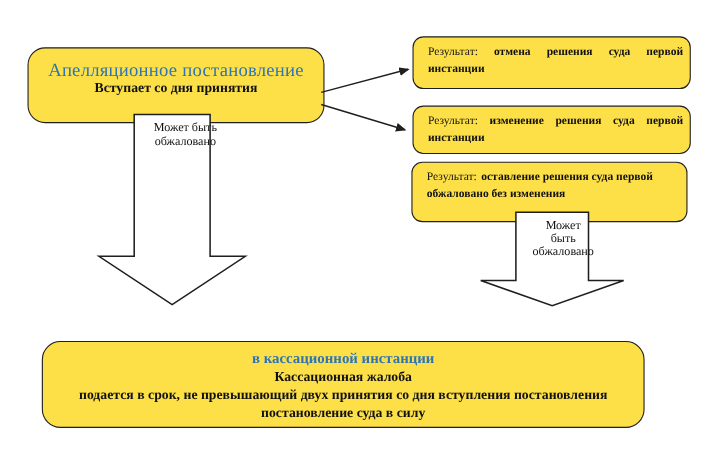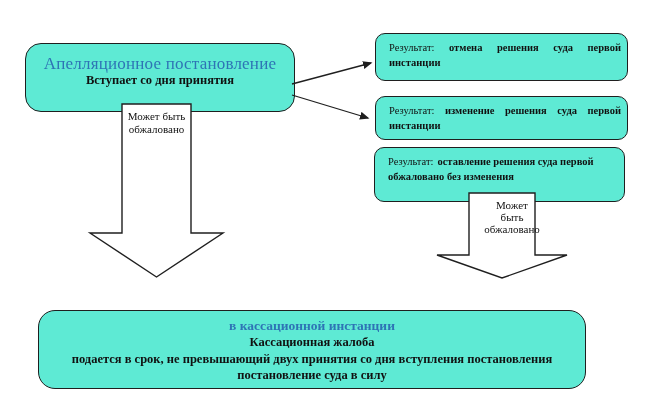--- a/index.html
+++ b/index.html
@@ -11,21 +11,21 @@
     position: relative;
     width: 660px;
     height: 420px;
     background: #ffffff;
     font-family: "Liberation Serif", "DejaVu Serif", serif;
     color: #111111;
     overflow: hidden;
   }
   .box {
     position: absolute;
-    background: #5eead4;
+    background: #fde047;
     border: 1.4px solid #1f1f1f;
     box-sizing: border-box;
     z-index: 1;
   }
   
   #main-box {
     left: 25px; top: 43px;
     width: 270px; height: 69px;
     border-radius: 16px;
     text-align: center;
@@ -95,21 +95,21 @@
   }
   
   .arrow-label {
     position: absolute;
     z-index: 6;
     text-align: center;
     font-size: 11px;
     color: #111111;
   }
   #left-arrow-label {
-    left: 122px; top: 110px;
+    left: 134px; top: 110px;
     width: 69px;
     line-height: 12.5px;
   }
   #right-arrow-label {
     left: 469px; top: 200px;
     width: 86px;
     line-height: 11.8px;
   }
 </style>
 </head>

